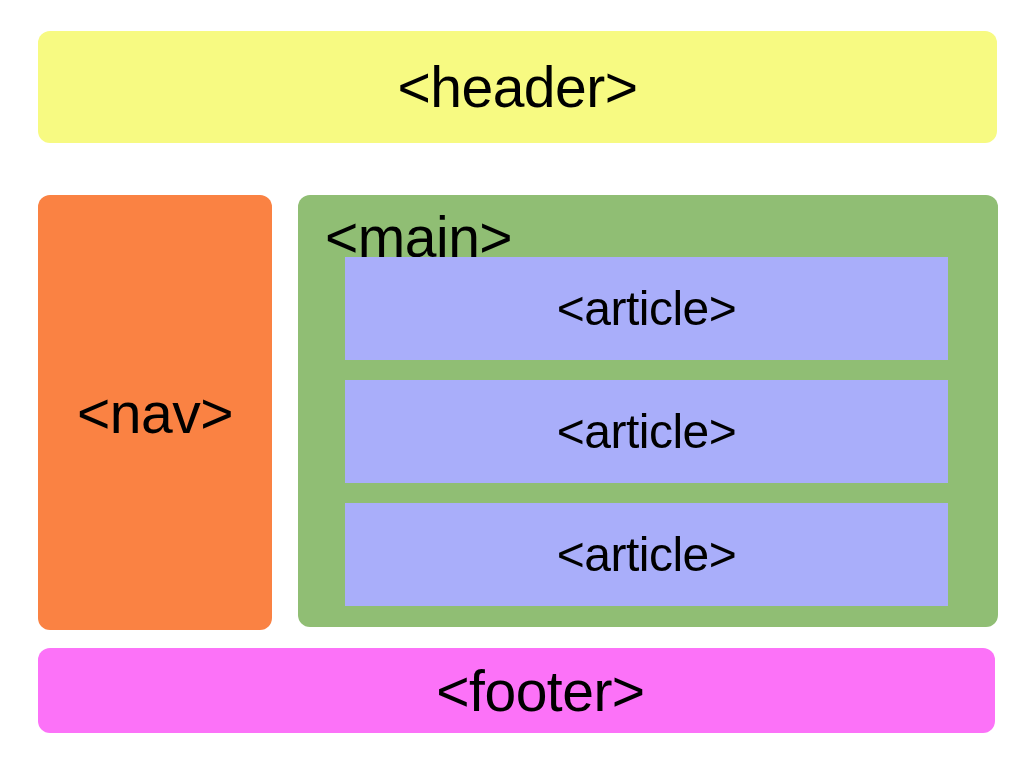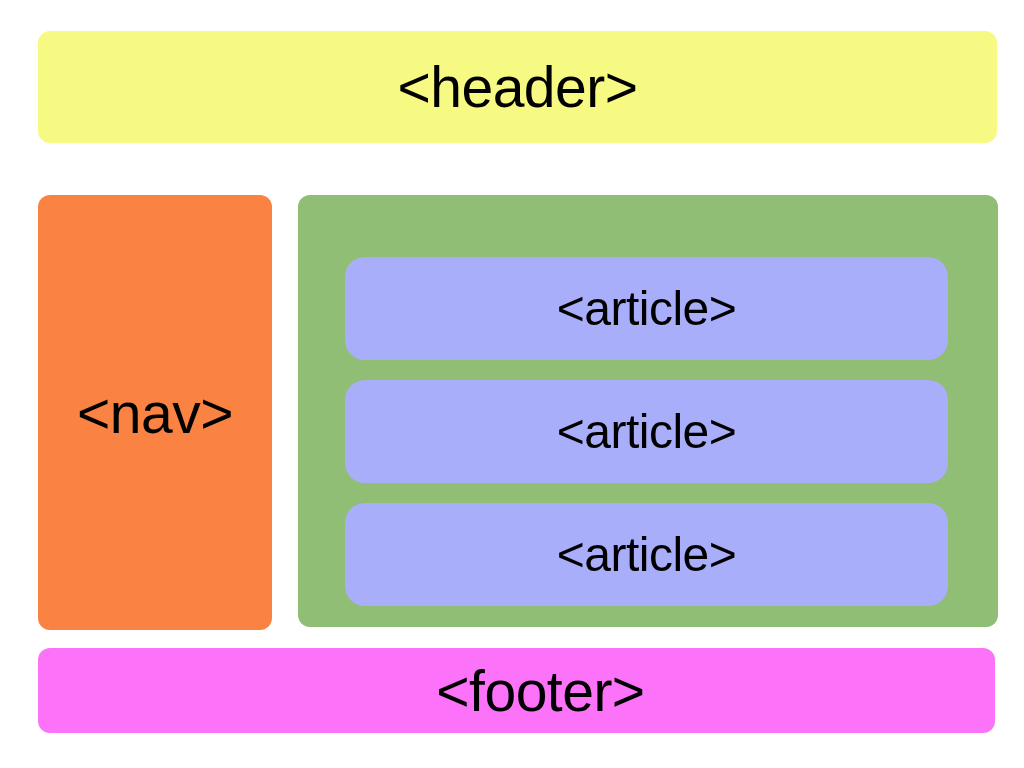--- a/index.html
+++ b/index.html
@@ -94,21 +94,21 @@
     top: 62px;
     width: 603px;
   }
 
   .article-box {
     position: relative;
     box-sizing: border-box;
     width: 603px;
     height: 103px;
     background: #a9aefa;
-    border-radius: 20px;
+    border-radius: 0;
     margin-bottom: 20px;
   }
   .article-box:last-child {
     margin-bottom: 0;
   }
   .article-label {
     position: absolute;
     left: 0;
     right: 0;
     top: 50%;
@@ -149,20 +149,21 @@
 
   <div class="box header-box" style="background: rgb(247, 250, 130);">
     <div class="header-label">&lt;header&gt;</div>
   </div>
 
   <div class="box nav-box" style="background: rgb(250, 130, 67);">
     <div class="nav-label">&lt;nav&gt;</div>
   </div>
 
   <div class="box main-box" style="background: rgb(144, 190, 116);">
+    <div class="main-label">&lt;main&gt;</div>
 
     <div class="articles-stack">
 
       <div class="article-box" style="background: rgb(169, 174, 250);">
         <div class="article-label">&lt;article&gt;</div>
       </div>
 
       <div class="article-box" style="background: rgb(169, 174, 250);">
         <div class="article-label">&lt;article&gt;</div>
       </div>

